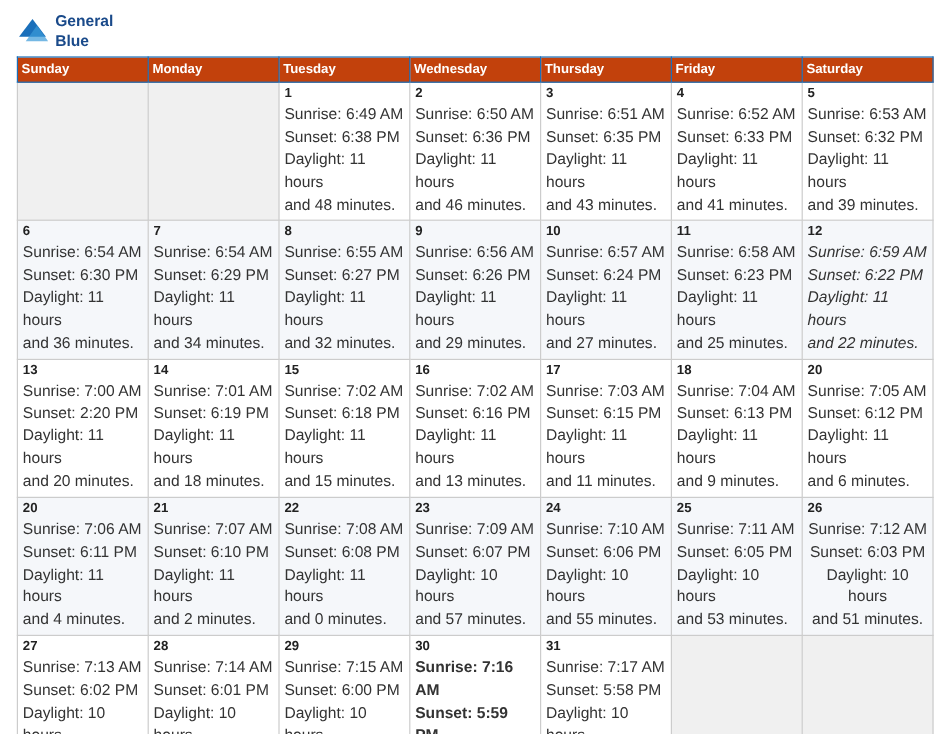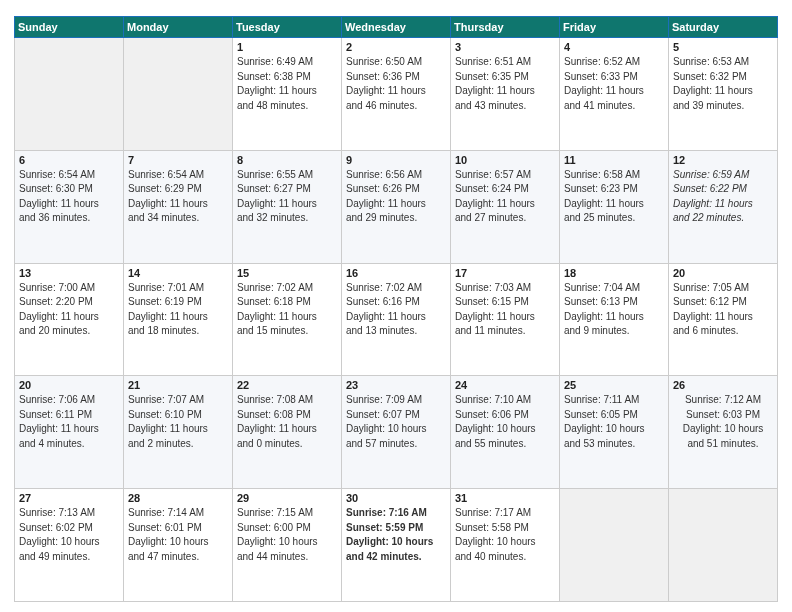--- a/index.html
+++ b/index.html
@@ -52,21 +52,21 @@
       color: #444;
     }
     .calendar {
       flex: 1;
       border: 1px solid #ccc;
       border-collapse: collapse;
       width: 100%;
       table-layout: fixed;
     }
     .calendar th {
-      background: #0f766e;
+      background: #c2410c;
       color: #fff;
       font-size: 11px;
       font-weight: bold;
       padding: 4px 3px;
       text-align: left;
       border: 1px solid #1a6fba;
     }
     .calendar td {
       border: 1px solid #ccc;
       vertical-align: top;
@@ -82,33 +82,43 @@
       background: #ffffff;
     }
     .day-num {
       font-size: 11px;
       font-weight: bold;
       color: #222;
       display: block;
       margin-bottom: 2px;
     }
     .day-info {
-      font-size: 10px;
+      font-size: 13px;
       color: #333;
       line-height: 1.45;
     }
     .empty-cell {
       background: #f0f0f0 !important;
     }
   </style>
 </head>
 <body>
 
 <div class="page">
   <div class="header">
+    <div class="logo">
+      <svg class="logo-icon" viewBox="0 0 30 30">
+        <polygon points="14,4 26,20 2,20" fill="#1a6fba"></polygon>
+        <polygon points="18,10 28,24 8,24" fill="#3a9ad9" opacity="0.7"></polygon>
+      </svg>
+      <div class="logo-text">
+        <div>General</div>
+        <div>Blue</div>
+      </div>
+    </div>
   </div>
 
   <table class="calendar">
     <thead>
       <tr id="weekday-header">
           <th>Sunday</th>
           <th>Monday</th>
           <th>Tuesday</th>
           <th>Wednesday</th>
           <th>Thursday</th>

